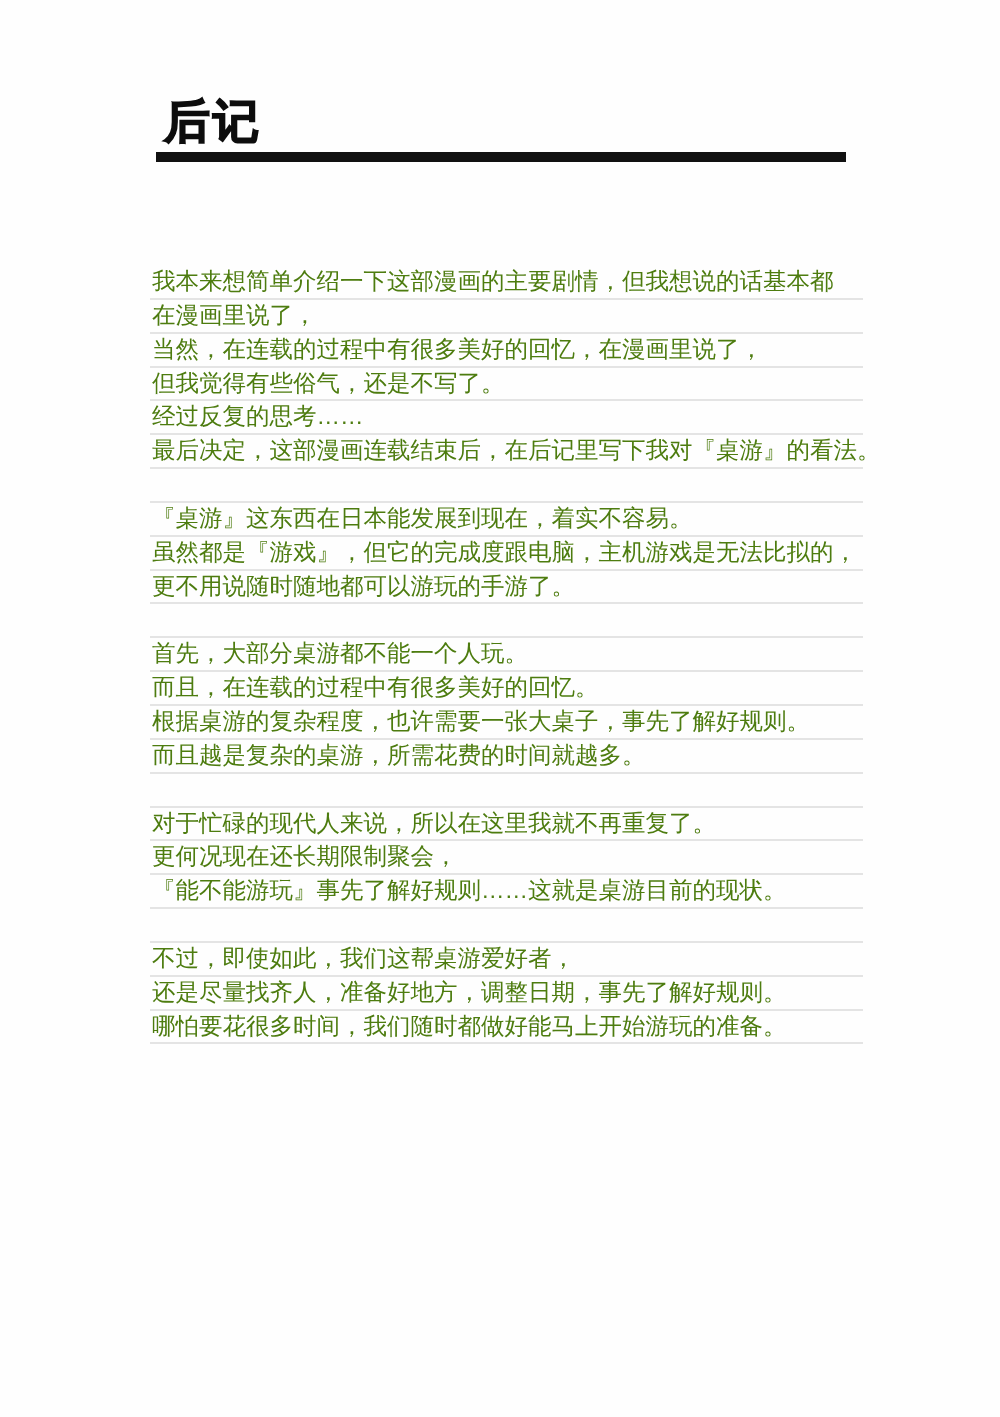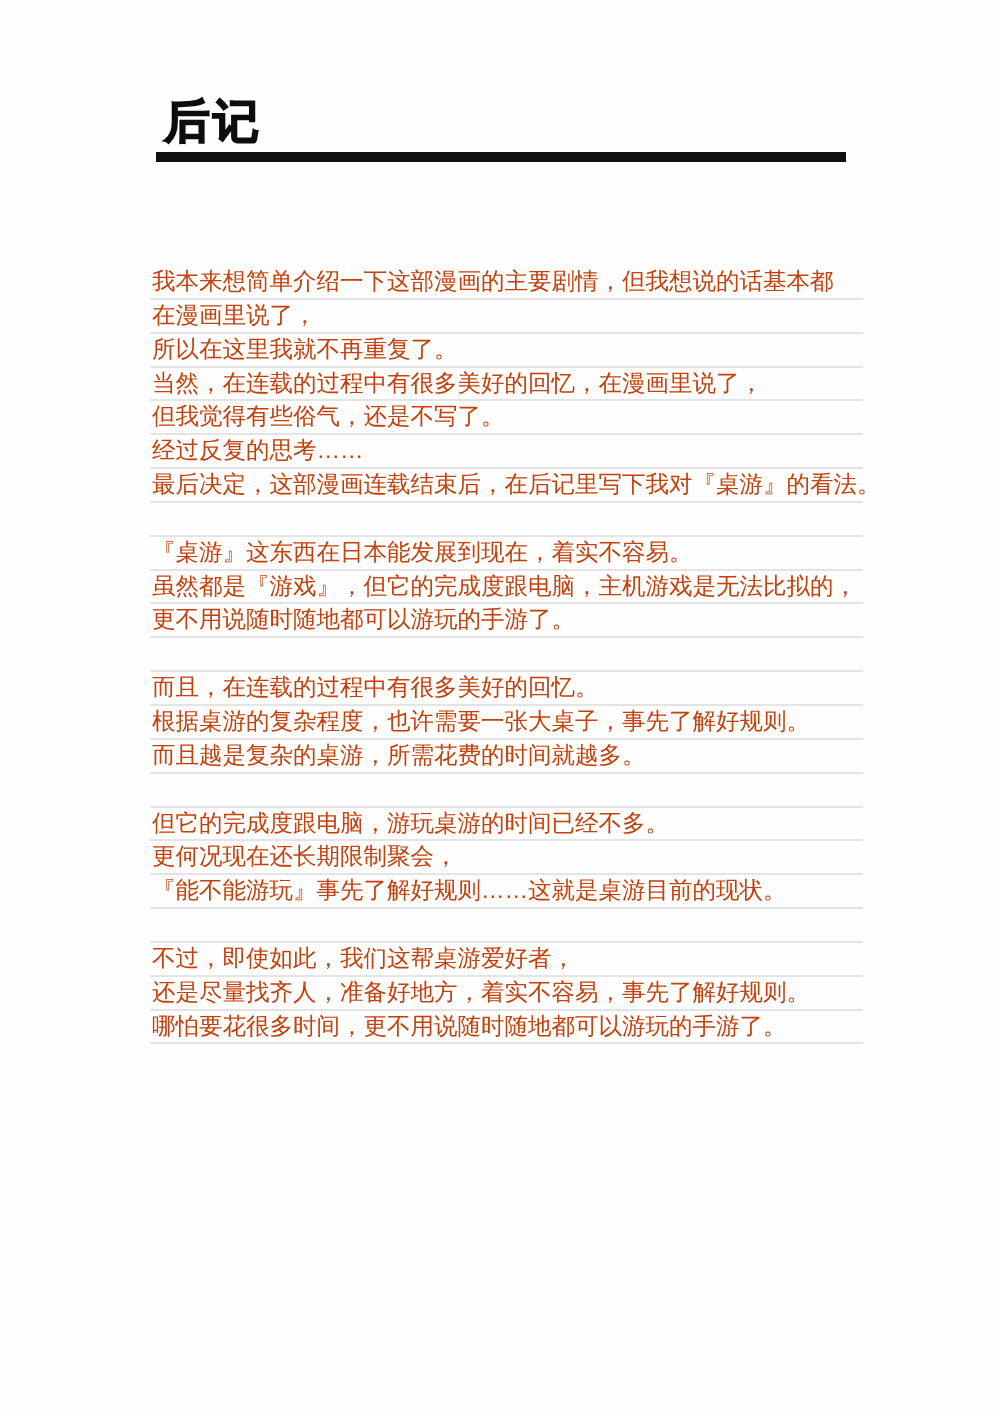--- a/index.html
+++ b/index.html
@@ -43,50 +43,50 @@
     left: 150px;
     top: 266px;
     width: 713px;
   }
   .line {
     box-sizing: border-box;
     height: 33.85px;
     line-height: 31.5px;
     border-bottom: 2px solid #e4e4e4;
     font-size: 23.5px;
-    color: #c2410c;
+    color: #4d7c0f;
     white-space: nowrap;
     padding-left: 2px;
     overflow: visible;
   }
 </style>
 </head>
 <body>
 
 <div class="page">
   <div class="page-title">后记</div>
   <div class="title-rule"></div>
   <div class="text-area" id="text-area">
       <div class="line">我本来想简单介绍一下这部漫画的主要剧情，但我想说的话基本都</div>
       <div class="line">在漫画里说了，</div>
-      <div class="line">所以在这里我就不再重复了。</div>
       <div class="line">当然，在连载的过程中有很多美好的回忆，在漫画里说了，</div>
       <div class="line">但我觉得有些俗气，还是不写了。</div>
       <div class="line">经过反复的思考……</div>
       <div class="line">最后决定，这部漫画连载结束后，在后记里写下我对『桌游』的看法。</div>
       <div class="line"></div>
       <div class="line">『桌游』这东西在日本能发展到现在，着实不容易。</div>
       <div class="line">虽然都是『游戏』，但它的完成度跟电脑，主机游戏是无法比拟的，</div>
       <div class="line">更不用说随时随地都可以游玩的手游了。</div>
       <div class="line"></div>
+      <div class="line">首先，大部分桌游都不能一个人玩。</div>
       <div class="line">而且，在连载的过程中有很多美好的回忆。</div>
       <div class="line">根据桌游的复杂程度，也许需要一张大桌子，事先了解好规则。</div>
       <div class="line">而且越是复杂的桌游，所需花费的时间就越多。</div>
       <div class="line"></div>
-      <div class="line">但它的完成度跟电脑，游玩桌游的时间已经不多。</div>
+      <div class="line">对于忙碌的现代人来说，所以在这里我就不再重复了。</div>
       <div class="line">更何况现在还长期限制聚会，</div>
       <div class="line">『能不能游玩』事先了解好规则……这就是桌游目前的现状。</div>
       <div class="line"></div>
       <div class="line">不过，即使如此，我们这帮桌游爱好者，</div>
-      <div class="line">还是尽量找齐人，准备好地方，着实不容易，事先了解好规则。</div>
-      <div class="line">哪怕要花很多时间，更不用说随时随地都可以游玩的手游了。</div>
+      <div class="line">还是尽量找齐人，准备好地方，调整日期，事先了解好规则。</div>
+      <div class="line">哪怕要花很多时间，我们随时都做好能马上开始游玩的准备。</div>
     </div>
 </div>
 
 </body></html>

